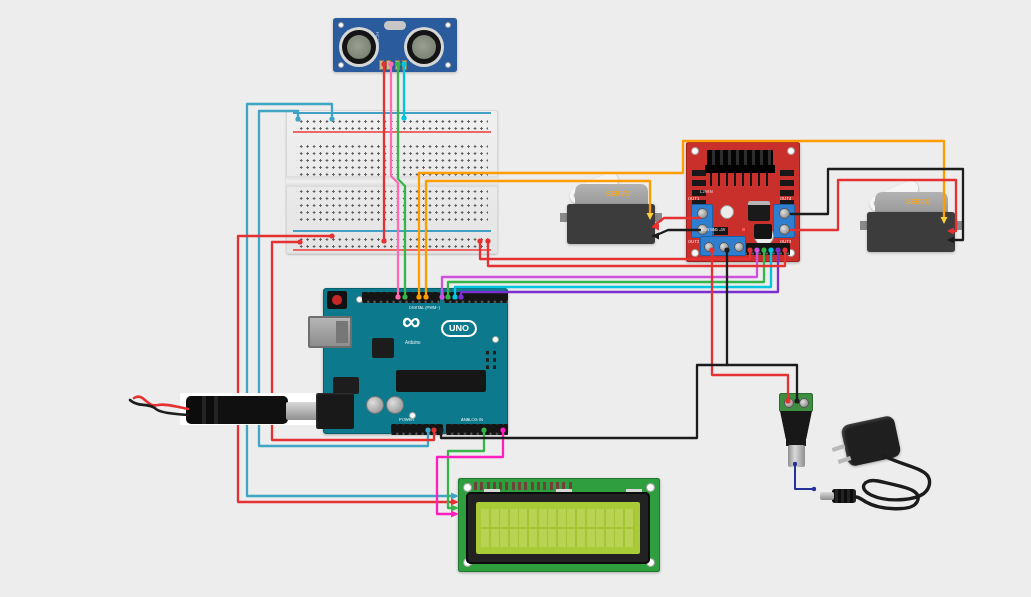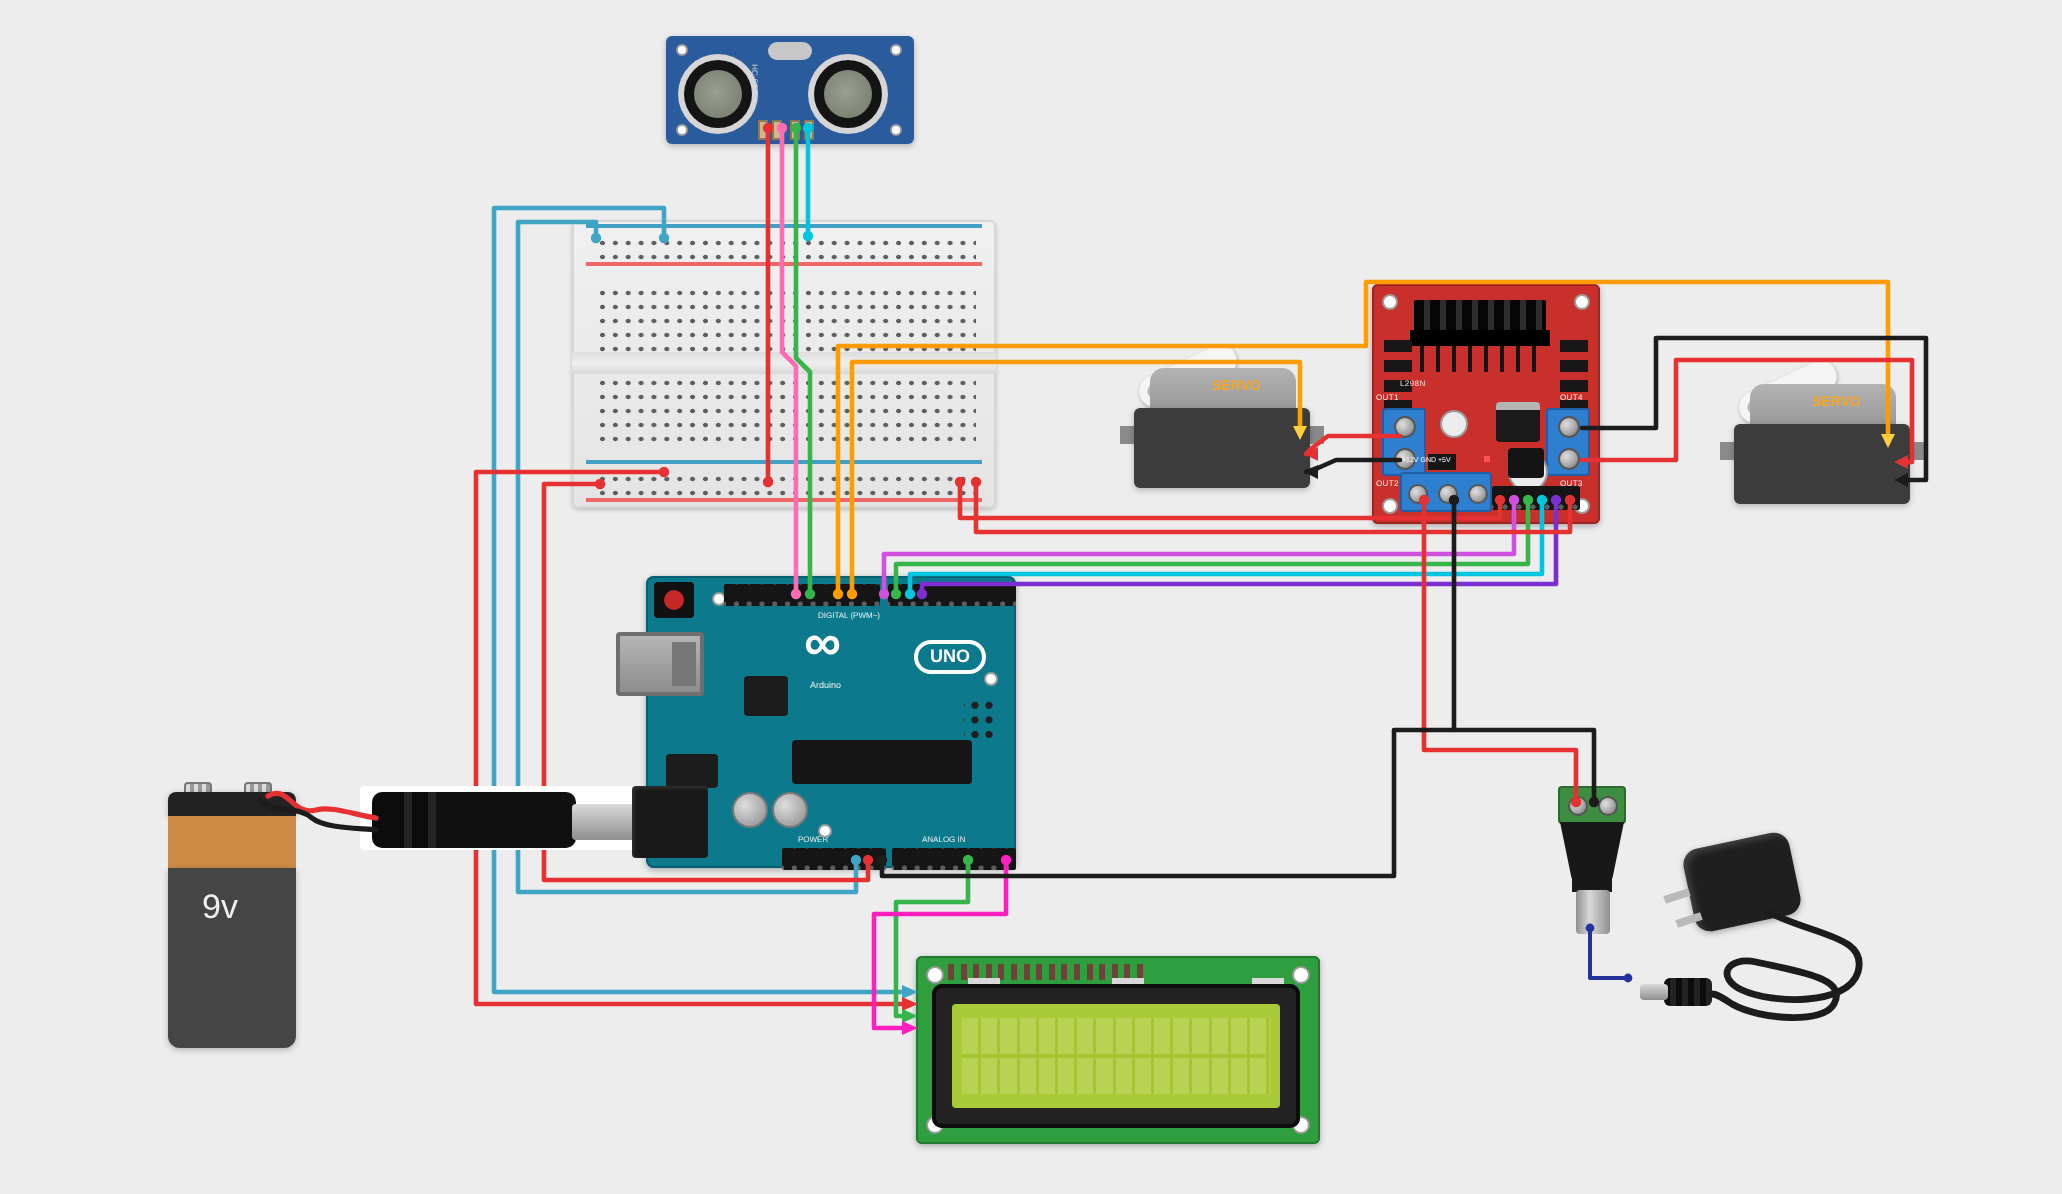--- a/index.html
+++ b/index.html
@@ -61,21 +61,21 @@
     </div>
     <div class="a whitehole" style="left:33px;top:8px;width:7px;height:7px;"></div>
     <div class="a pins" style="left:39px;top:4px;width:78px;height:11px;"></div>
     <div class="a pins" style="left:121px;top:4px;width:64px;height:11px;"></div>
     <span class="a silk" style="left:86px;top:17px;">DIGITAL (PWM~)</span>
     <div class="a" style="left:-15px;top:28px;width:44px;height:32px;background:linear-gradient(#b5b5b5,#8d8d8d);border:2px solid #6e6e6e;border-radius:2px;">
       <div class="a" style="left:26px;top:3px;width:12px;height:22px;background:#777;"></div>
     </div>
     <div class="a" style="left:49px;top:50px;width:22px;height:20px;background:#1c1c1c;border-radius:2px;"></div>
     <span class="a" style="left:79px;top:18px;color:#fff;font-size:26px;font-weight:bold;">∞</span>
-    <div class="a" style="left:118px;top:32px;width:36px;height:17px;border:2px solid #fff;border-radius:9px;color:#fff;font-size:9px;font-weight:bold;text-align:center;line-height:13px;margin-left:16px;">
+    <div class="a" style="left:118px;top:32px;width:36px;height:17px;border:2px solid #fff;border-radius:9px;color:#fff;font-size:9px;font-weight:bold;text-align:center;line-height:13px;">
       <span>UNO</span>
     </div>
     <span class="a silk" style="left:82px;top:52px;font-size:4.5px;">Arduino</span>
     <div class="a" style="left:159px;top:59px;width:15px;height:22px;background-image:radial-gradient(circle,#1f1f1f 0 1.7px,rgba(0,0,0,0) 1.9px);background-size:7px 7.3px;background-position:2px 2px;"></div>
     <div class="a" style="left:73px;top:82px;width:90px;height:22px;background:#161616;border-radius:2px;"></div>
     <div class="a" style="left:10px;top:89px;width:26px;height:17px;background:#1d1d1d;border-radius:2px;"></div>
     <div class="a" style="left:43px;top:108px;width:18px;height:18px;border-radius:50%;background:radial-gradient(circle at 35% 35%, #dedede, #ababab 60%, #8a8a8a);border:1px solid #777;"></div>
     <div class="a" style="left:63px;top:108px;width:18px;height:18px;border-radius:50%;background:radial-gradient(circle at 35% 35%, #dedede, #ababab 60%, #8a8a8a);border:1px solid #777;"></div>
     <span class="a silk" style="left:76px;top:129px;">POWER</span>
     <span class="a silk" style="left:138px;top:129px;">ANALOG IN</span>
@@ -157,28 +157,20 @@
     <div class="a" style="left:26px;top:80px;width:16px;height:5px;background:#d8d8d8;"></div>
     <div class="a" style="left:98px;top:80px;width:16px;height:5px;background:#d8d8d8;"></div>
     <div class="a" style="left:168px;top:80px;width:16px;height:5px;background:#d8d8d8;"></div>
     <div class="a" style="left:8px;top:14px;width:184px;height:72px;background:#222;border-radius:5px;box-shadow:inset 0 0 0 2px #0c0c0c;">
       <div class="a" style="left:10px;top:10px;width:164px;height:52px;background:#a9cb37;border-radius:2px;">
         <div class="a" style="left:5px;top:7px;width:154px;height:38px;background-color:#b9d254;background-image:repeating-linear-gradient(90deg,rgba(0,0,0,0) 0 8.1px,#a5c535 8.1px 9.6px),linear-gradient(#a5c535,#a5c535);background-size:auto,100% 2px;background-position:0 0,0 18px;background-repeat:repeat,no-repeat;"></div>
       </div>
     </div>
   </div>
 
-  <div class="a" style="left:84px;top:391px;width:64px;height:141px;">
-    <div class="a" style="left:8px;top:0;width:14px;height:9px;background:repeating-linear-gradient(90deg,#ddd 0 2px,#999 2px 4px);border-radius:2px;border:1px solid #777;"></div>
-    <div class="a" style="left:38px;top:0;width:14px;height:9px;background:repeating-linear-gradient(90deg,#ddd 0 2px,#999 2px 4px);border-radius:2px;border:1px solid #777;"></div>
-    <div class="a shadow" style="left:0;top:5px;width:64px;height:12px;background:#222;border-radius:4px 4px 0 0;"></div>
-    <div class="a" style="left:0;top:17px;width:64px;height:26px;background:#cd8a44;"></div>
-    <div class="a shadow" style="left:0;top:43px;width:64px;height:90px;background:#454545;border-radius:0 0 6px 6px;"></div>
-    <span class="a" style="left:17px;top:53px;color:#efefef;font-size:17px;">9v</span>
-  </div>
 
   <div class="a" style="left:779px;top:393px;width:34px;height:80px;">
     <div class="a" style="left:0;top:0;width:34px;height:19px;background:#3e8e41;border:1px solid #2c6b2f;border-radius:2px;">
       <div class="a screw" style="left:4px;top:4px;width:10px;height:10px;"></div>
       <div class="a screw" style="left:19px;top:4px;width:10px;height:10px;"></div>
     </div>
     <div class="a" style="left:1px;top:18px;width:32px;height:28px;background:#181818;clip-path:polygon(0 0,100% 0,82% 100%,18% 100%);"></div>
     <div class="a" style="left:7px;top:45px;width:20px;height:8px;background:#181818;"></div>
     <div class="a" style="left:9px;top:52px;width:17px;height:22px;background:linear-gradient(90deg,#8f8f8f,#d9d9d9 40%,#8f8f8f);border-radius:2px;"></div>
   </div>

